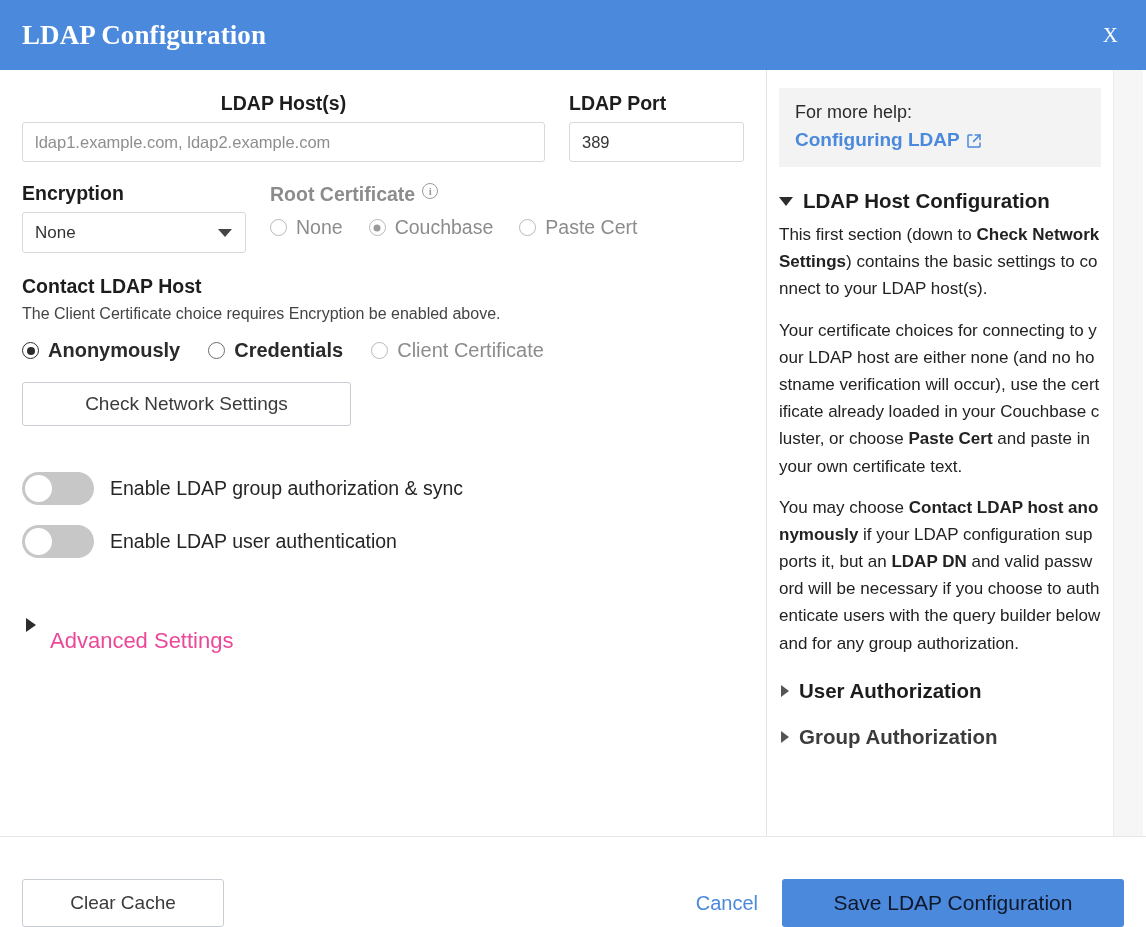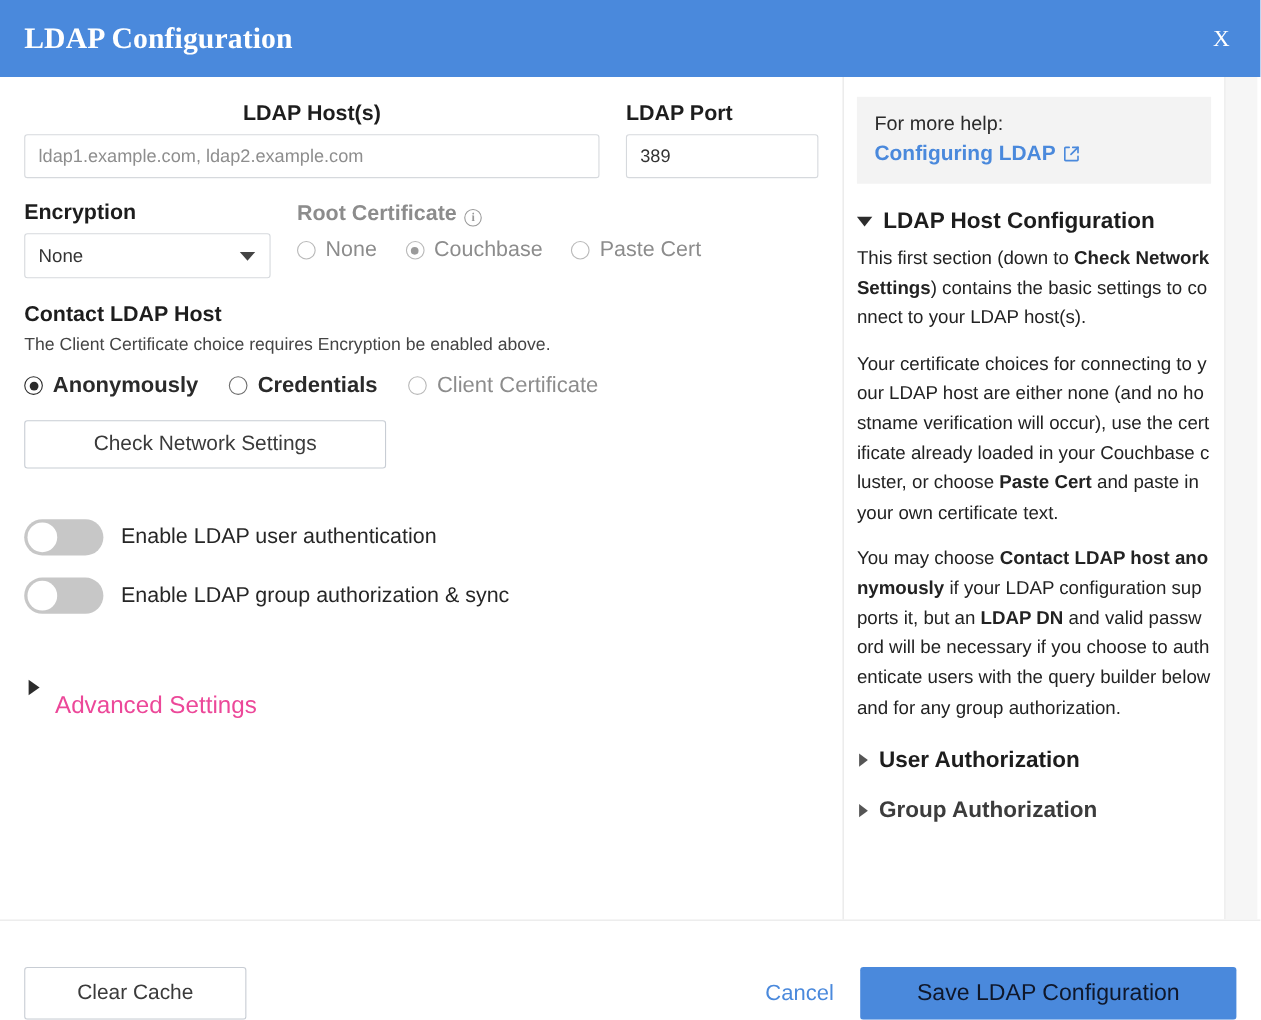--- a/index.html
+++ b/index.html
@@ -123,21 +123,21 @@
     border-top: 8px solid #444;
     pointer-events: none;
   }
 
   .rootcert-block { padding-top: 1px; }
   .rootcert-label {
     font-size: 19.5px;
     font-weight: bold;
     color: #8c8c8c;
     display: flex;
-    align-items: flex-end;
+    align-items: flex-start;
     gap: 7px;
     margin-bottom: 10px;
   }
   .info-icon {
     display: inline-flex;
     width: 16px; height: 16px;
     border: 1.3px solid #9a9a9a;
     border-radius: 50%;
     align-items: center;
     justify-content: center;
@@ -464,25 +464,25 @@
             <span class="rlabel">Client Certificate</span>
           </div>
         </div>
 
         <button class="btn-outline">Check Network Settings</button>
       </div>
 
       <div class="toggle-group">
         <div class="toggle-row">
           <span class="toggle"></span>
-          <span class="toggle-label">Enable LDAP user authentication</span>
+          <span class="toggle-label">Enable LDAP group authorization &amp; sync</span>
         </div>
         <div class="toggle-row">
           <span class="toggle"></span>
-          <span class="toggle-label">Enable LDAP group authorization &amp; sync</span>
+          <span class="toggle-label">Enable LDAP user authentication</span>
         </div>
       </div>
 
       <div class="adv-row">
         <span class="tri-right"></span>
         <span class="adv-label">Advanced Settings</span>
       </div>
 
     </div>
 

